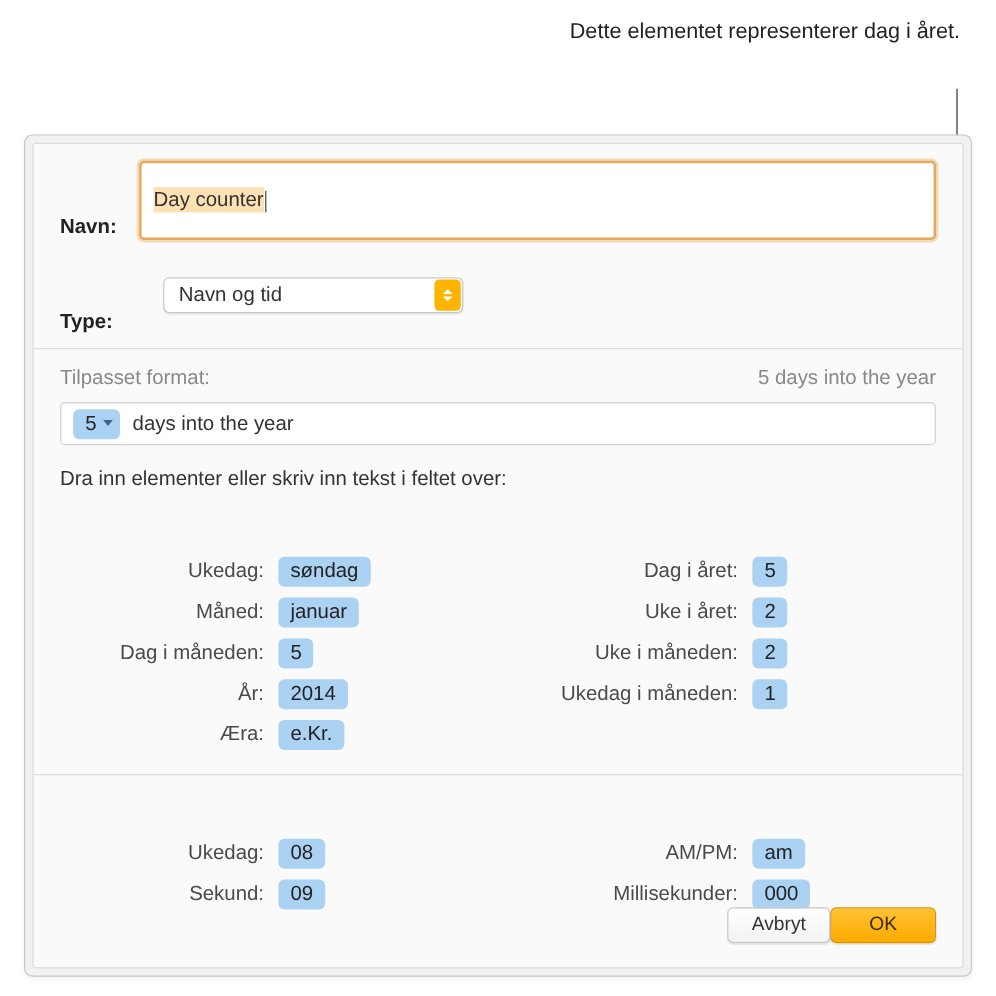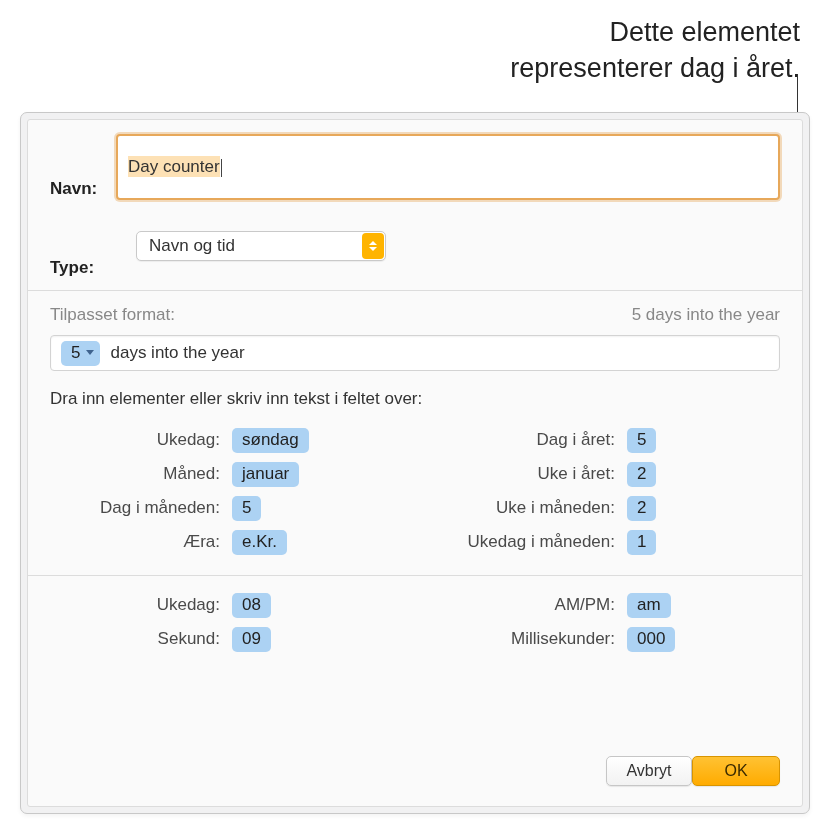--- a/index.html
+++ b/index.html
@@ -11,21 +11,21 @@
     font-family: -apple-system, "Helvetica Neue", Helvetica, Arial, sans-serif;
     font-size: 17px;
     color: #333;
   }
   .annotation {
     position: absolute;
     top: 14px;
     right: 30px;
     width: 360px;
     text-align: right;
-    font-size: 27px;
+    font-size: 18px;
     color: #222;
     line-height: 1.35;
   }
   .callout-line {
     position: absolute;
     border-right: 1px solid #333;
     border-bottom: 1px solid #333;
     pointer-events: none;
   }
   .callout-vert {
@@ -190,20 +190,21 @@
   .plain-after {
     color: #333;
   }
 
   .grid {
     display: flex;
     padding: 0 22px 16px 22px;
   }
   .col {
     flex: 1;
+    margin-top: 36px;
   }
   .grow {
     display:flex;
     align-items:center;
     height: 34px;
   }
   .glabel {
     width: 170px;
     text-align: right;
     padding-right: 12px;
@@ -291,20 +292,24 @@
           </div>
         <div class="grow">
             <div class="glabel">Måned:</div>
             <span class="token">januar</span>
           </div>
         <div class="grow">
             <div class="glabel">Dag i måneden:</div>
             <span class="token">5</span>
           </div>
         <div class="grow">
+            <div class="glabel">År:</div>
+            <span class="token">2014</span>
+          </div>
+        <div class="grow">
             <div class="glabel">Æra:</div>
             <span class="token">e.Kr.</span>
           </div>
       </div>
       <div class="col col2">
         <div class="grow">
             <div class="glabel">Dag i året:</div>
             <span class="token">5</span>
           </div>
         <div class="grow">

